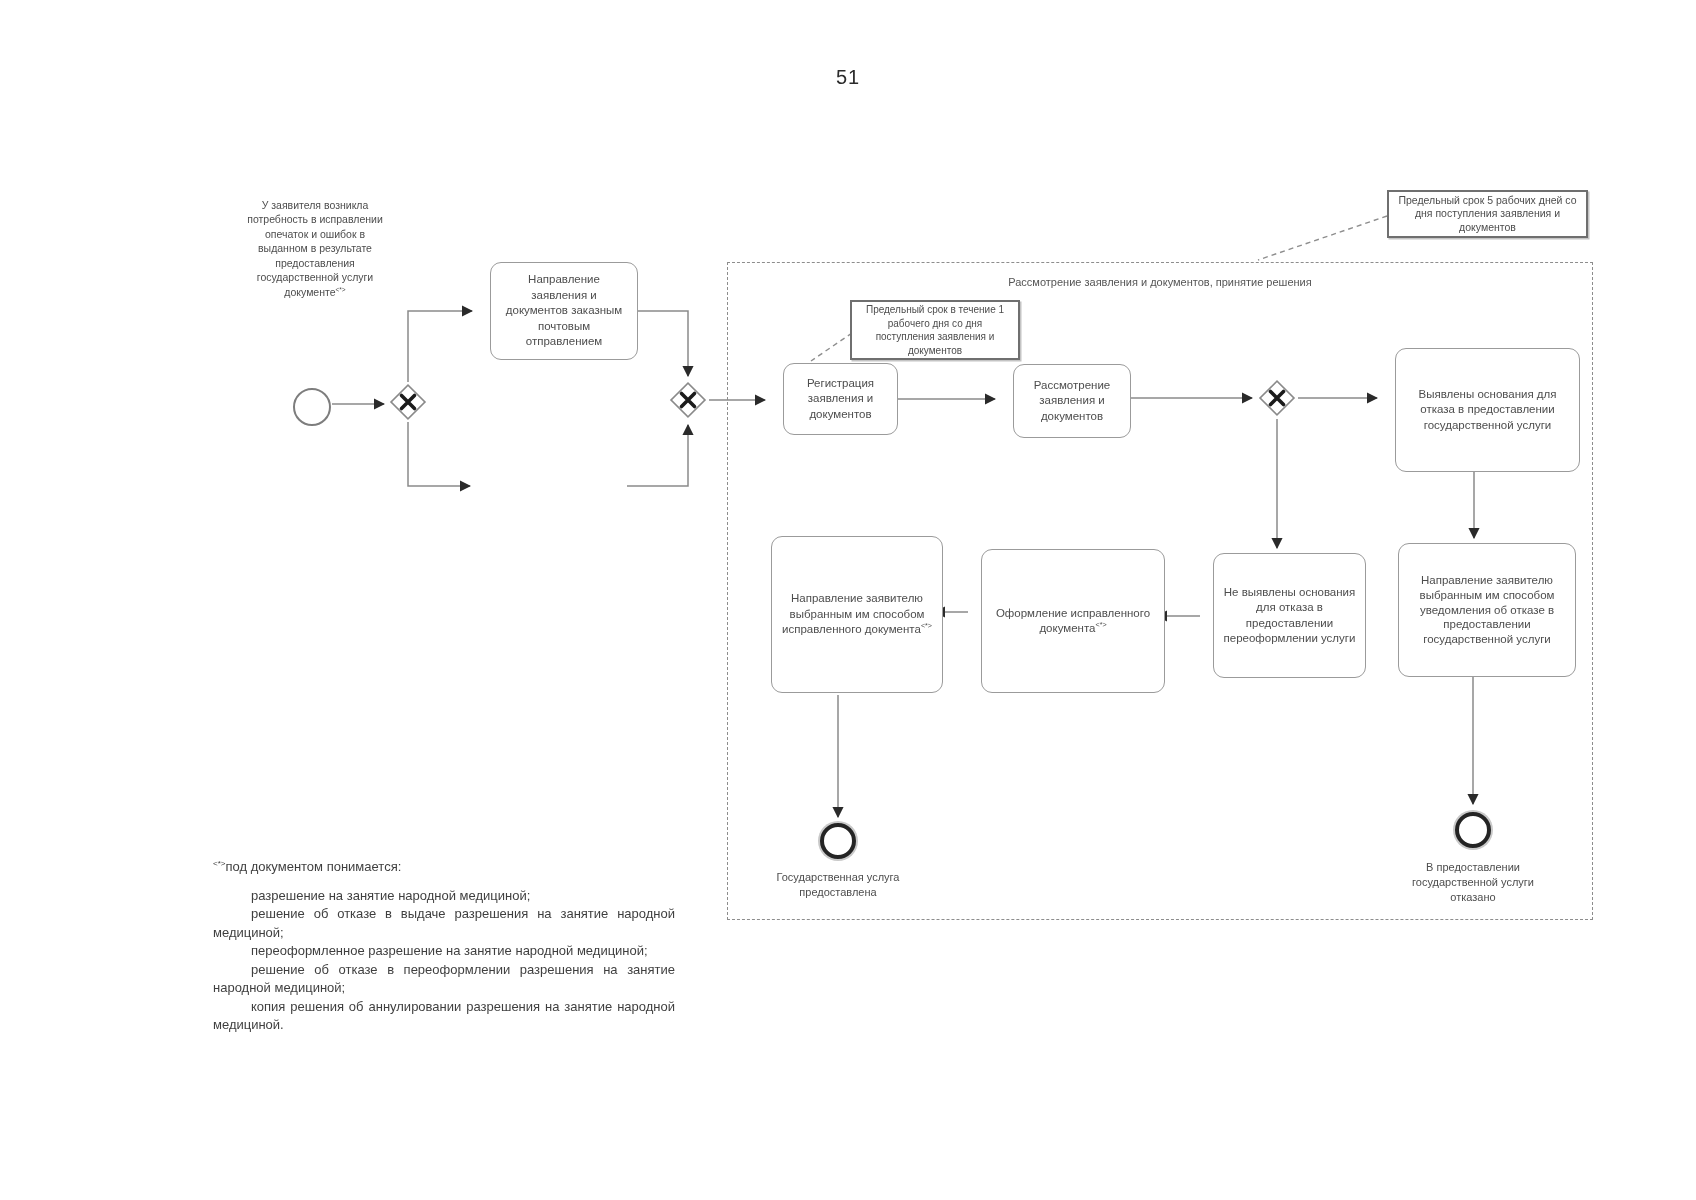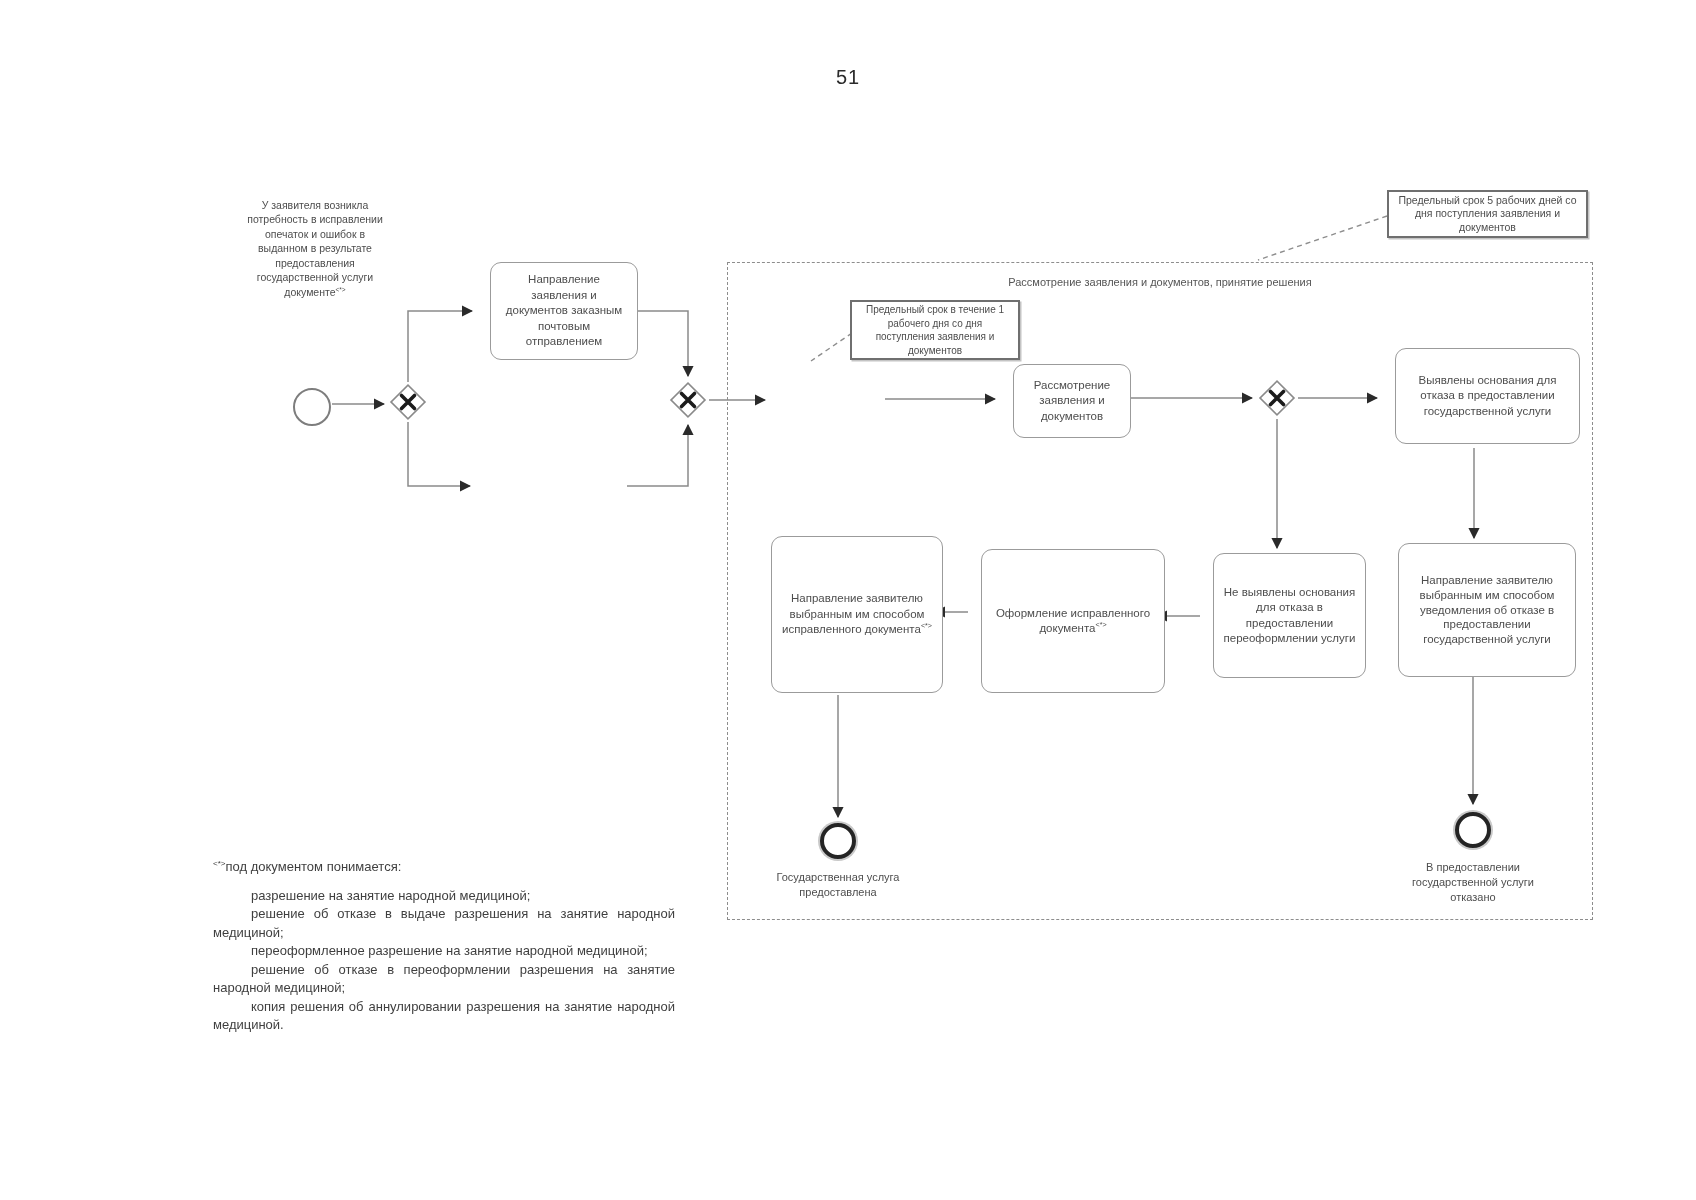--- a/index.html
+++ b/index.html
@@ -114,22 +114,23 @@
     </svg>
   </div>
 
   <div id="subprocess" class="abs"></div>
   <div id="subprocess-title" class="abs">Рассмотрение заявления и документов, принятие решения</div>
 
   <div id="annotation-five-days" class="abs annotation">Предельный срок 5 рабочих дней со дня поступления заявления и документов</div>
   <div id="annotation-one-day" class="abs annotation">Предельный срок в течение 1 рабочего дня со дня поступления заявления и документов</div>
 
   <div class="abs task" style="left:477px;top:262px;width:148px;height:98px;">Направление заявления и документов заказным почтовым отправлением</div>
+  <div class="abs task" style="left:770px;top:363px;width:115px;height:72px;">Регистрация заявления и документов</div>
   <div class="abs task" style="left:1000px;top:364px;width:118px;height:74px;">Рассмотрение заявления и документов</div>
-  <div class="abs task" style="left:1382px;top:348px;width:185px;height:96px;">Выявлены основания для отказа в предоставлении государственной услуги</div>
+  <div class="abs task" style="left:1382px;top:348px;width:185px;height:124px;">Выявлены основания для отказа в предоставлении государственной услуги</div>
   <div class="abs task" style="left:1200px;top:553px;width:153px;height:125px;">Не выявлены основания для отказа в предоставлении переоформлении услуги</div>
   <div class="abs task" style="left:968px;top:549px;width:184px;height:144px;">
     <span><span>Оформление исправленного документа</span><sup>&lt;*&gt;</sup></span>
   </div>
   <div class="abs task" style="left:758px;top:536px;width:172px;height:157px;">
     <span><span>Направление заявителю выбранным им способом исправленного документа</span><sup>&lt;*&gt;</sup></span>
   </div>
   <div class="abs task" style="left:1385px;top:543px;width:178px;height:134px;line-height:1.3;">Направление заявителю выбранным им способом уведомления об отказе в предоставлении государственной услуги</div>
 
   <div class="abs event end" style="left:820px;top:823px;width:36px;height:36px;"></div>

